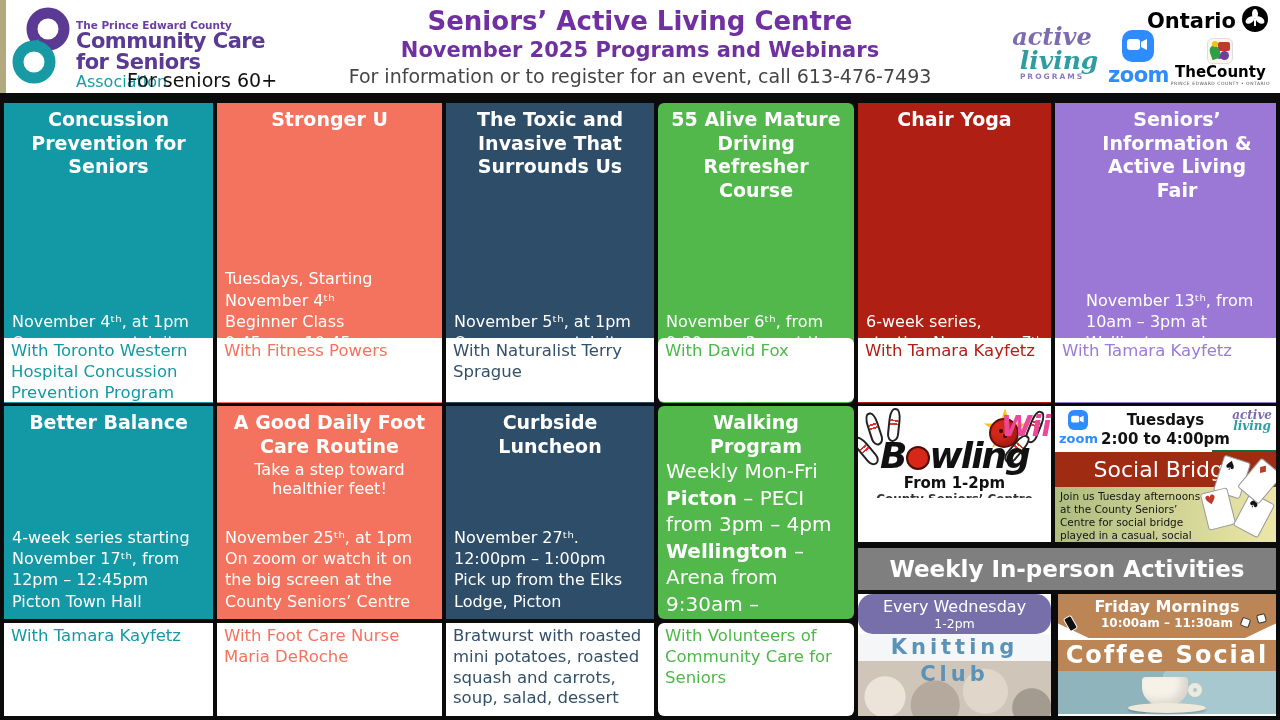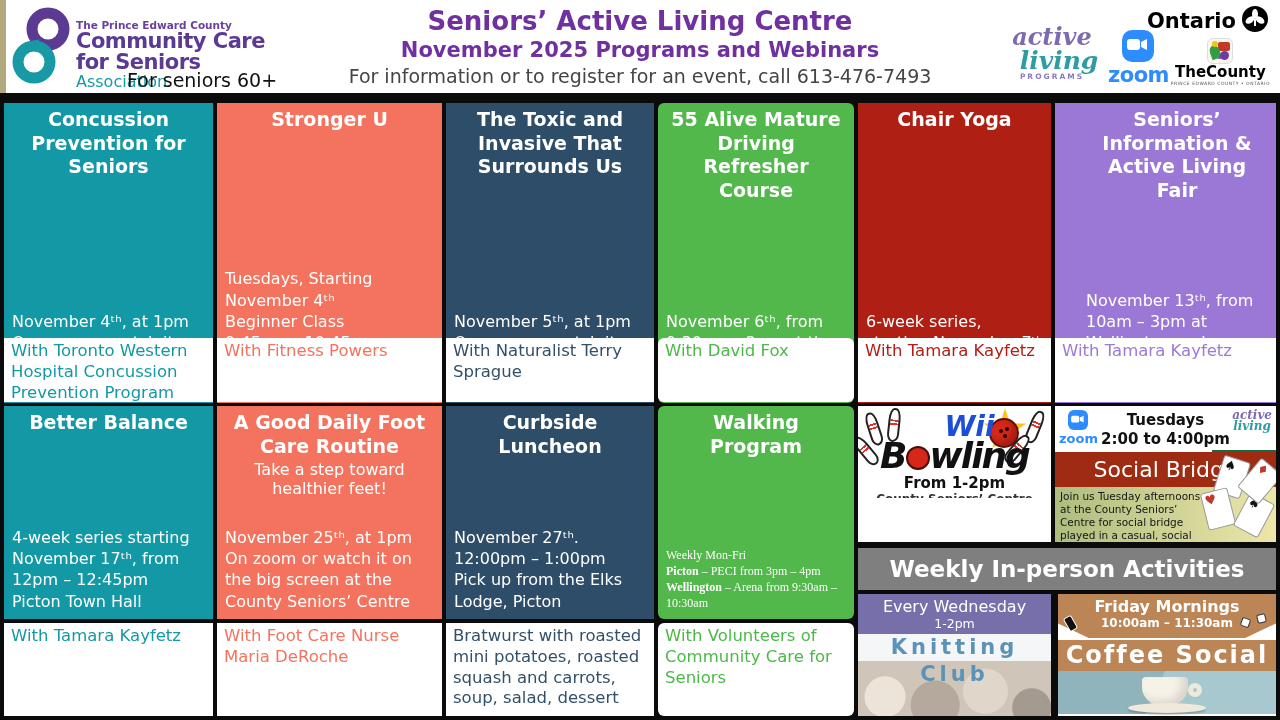--- a/index.html
+++ b/index.html
@@ -48,39 +48,39 @@
   .c1 { left:4px;    width:209px; } .c2 { left:217px;  width:225px; }
   .c3 { left:446px;  width:208px; } .c4 { left:658px;  width:196px;border-radius:6px; }
   .c5 { left:858px;  width:193px; } .c6 { left:1055px; width:221px; }
   .r1 { top:4px;   height:300px; } .w1 { top:239px; height:64px; }
   .r2 { top:307px; height:213px; } .w2 { top:524px; height:93px; }
 
   .card { display:flex; flex-direction:column; padding:5px 8px 7px 8px; color:#fff; }
   .card .ctitle { text-align:center; font-weight:bold; font-size:19px; line-height:1.24; white-space:pre-line; }
   .card .csub   { text-align:center; font-size:16px; line-height:1.2; white-space:pre-line; margin-top:2px; }
   .card .cbody  { margin-top:auto; font-size:16px; line-height:1.33; white-space:pre-line; }
-  .card .cbody-wrap { margin-top:auto; font-size:12px; line-height:1.33;font-family:Liberation Serif, serif; }
+  .card .cbody-wrap { margin-top:auto; font-size:20px; line-height:1.33; }
   .teal   { background:#1399a5; } .coral  { background:#f4735e; }
   .navy   { background:#2e4d68; } .green  { background:#53b84c; }
   .red    { background:#b01f13; } .purple { background:#9b77d6;padding-left:31px; }
 
   .with { background:#fff; padding:3px 7px; font-size:16.5px; line-height:1.26; white-space:pre-line; }
   .t-teal{color:#1399a5} .t-coral{color:#f4735e} .t-navy{color:#33506b}
   .t-green{color:#4cb848} .t-red{color:#b21e14} .t-purple{color:#9b7ad8}
 
   
   .wii { left:858px; top:307px; width:193px; height:136px; background:#fff; position:absolute; overflow:hidden; text-align:center; }
   .pin { position:absolute; width:12px; height:34px; border:2px solid #222; border-radius:6px 6px 7px 7px/14px 14px 9px 9px;
          background:linear-gradient(180deg,#fff 0 32%,#e03226 32% 38%,#fff 38% 44%,#e03226 44% 50%,#fff 50% 100%); }
   .star { position:absolute; width:44px; height:44px; background:#ffc21c;
           clip-path:polygon(50% 0,61% 35%,98% 35%,68% 57%,79% 91%,50% 70%,21% 91%,32% 57%,2% 35%,39% 35%); }
   .bball { position:absolute; width:30px; height:30px; border-radius:50%; background:#d62718; border:2px solid #5d0f08;
            box-shadow:inset -4px -4px 6px rgba(0,0,0,.25); }
   .bball i { position:absolute; width:4px; height:4px; border-radius:50%; background:#2b0503; }
-  .wii-line1 { margin-top:10px; margin-left:30px; font-size:28px; font-weight:bold; font-style:italic; color:#1d4ed8; line-height:0.8; position:relative; z-index:2;}
+  .wii-line1 { margin-top:10px; margin-left:30px; font-size:28px; font-weight:bold; font-style:italic; color:#ec4899; line-height:0.8; position:relative; z-index:2;text-align:right;}
   .wii-line2 { font-size:36px; font-weight:bold; font-style:italic; color:#111; line-height:1; position:relative; z-index:2; letter-spacing:-2px;}
   .wii-ball-o { display:inline-block; width:24px; height:24px; border-radius:50%; background:#d62718; border:2px solid #4d0c06; vertical-align:-2px; }
   .wii-sched { font-size:19px; font-weight:bold; color:#111; margin-top:3px; }
   .wii-time  { font-size:15px; font-weight:bold; color:#111; }
   .wii-cut   { height:6px; overflow:hidden; font-size:12px; font-weight:bold; color:#333; }
 
   
   .bridge { left:1055px; top:307px; width:221px; height:136px; position:absolute; background:#fff; overflow:hidden; }
   .b-head { position:absolute; left:0; top:0; width:100%; height:44px; background:#fff; }
   .b-zoom { position:absolute; left:4px; top:4px; text-align:center; }
@@ -98,21 +98,21 @@
             background:linear-gradient(90deg,#aebd7f,#ede6a9); color:#151515;
             font-size:10.5px; line-height:1.25; padding:3px 64px 3px 5px; font-weight:500; }
   .pcard { position:absolute; width:28px; height:38px; background:#fff; border:1px solid #999; border-radius:3px;
            font-size:13px; line-height:1; padding:1px 2px; z-index:3; }
   .pcard.red { color:#c0392b; background:#fff; } .pcard.blk { color:#111; background:#fff; }
 
   
   .weekly { position:absolute; left:858px; top:449px; width:418px; height:42px; background:#7f7f7f; color:#fff;
             font-size:23px; font-weight:bold; text-align:center; line-height:42px; }
   .knit { position:absolute; left:858px; top:495px; width:193px; height:122px; background:#fff; overflow:hidden; }
-  .knit-head { height:40px; background:#776fa9; color:#fff; text-align:center; padding-top:3px; }
+  .knit-head { height:40px; background:#776fa9; color:#fff; text-align:center; padding-top:3px;border-radius:15px; }
   .knit-day { font-size:16px; } .knit-time { font-size:12.5px; }
   .knit-title { height:27px; background:#f4f6f8; color:#5b93b8; font-size:21px; font-weight:bold; letter-spacing:4px; text-align:center; line-height:27px; }
   .knit-img { height:55px; background-color:#cfc5b8;
       background-image:radial-gradient(circle at 14% 65%, #ece4d8 0 20px, transparent 21px),
                        radial-gradient(circle at 40% 80%, #b4a99c 0 24px, transparent 25px),
                        radial-gradient(circle at 66% 55%, #e0d7ca 0 22px, transparent 23px),
                        radial-gradient(circle at 90% 85%, #a39b8f 0 19px, transparent 20px); }
   .coffee { position:absolute; left:1058px; top:495px; width:218px; height:122px; background:#fff; overflow:hidden; }
   .coffee-head { height:44px; background:#bc8556; position:relative; text-align:center; color:#fff; padding-top:3px; overflow:hidden; }
   .coffee-head::before { content:""; position:absolute; left:-20px; bottom:-2px; border-left:55px solid #fff; border-top:26px solid transparent; }

